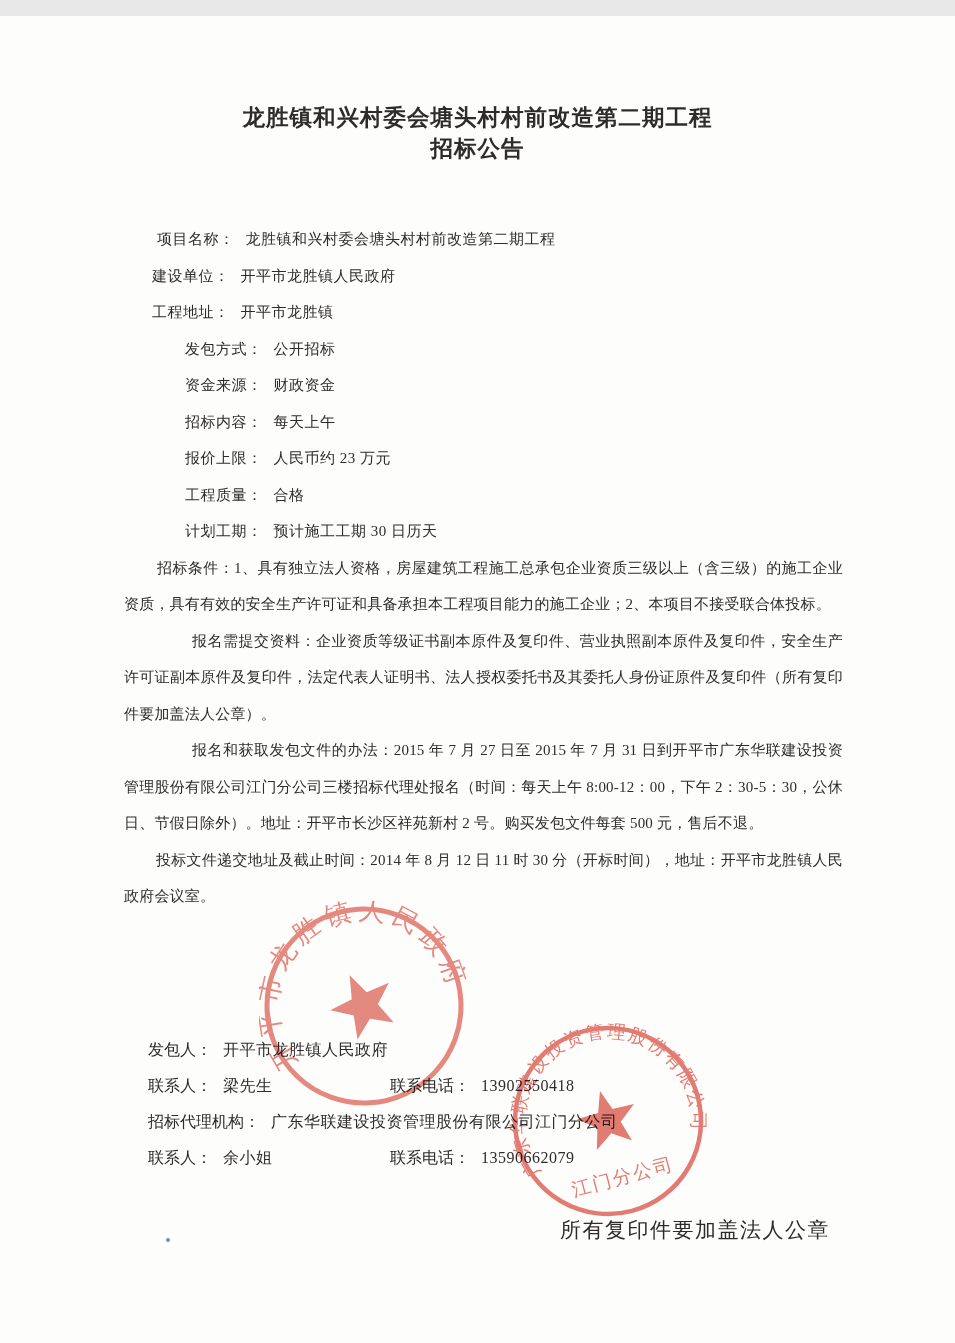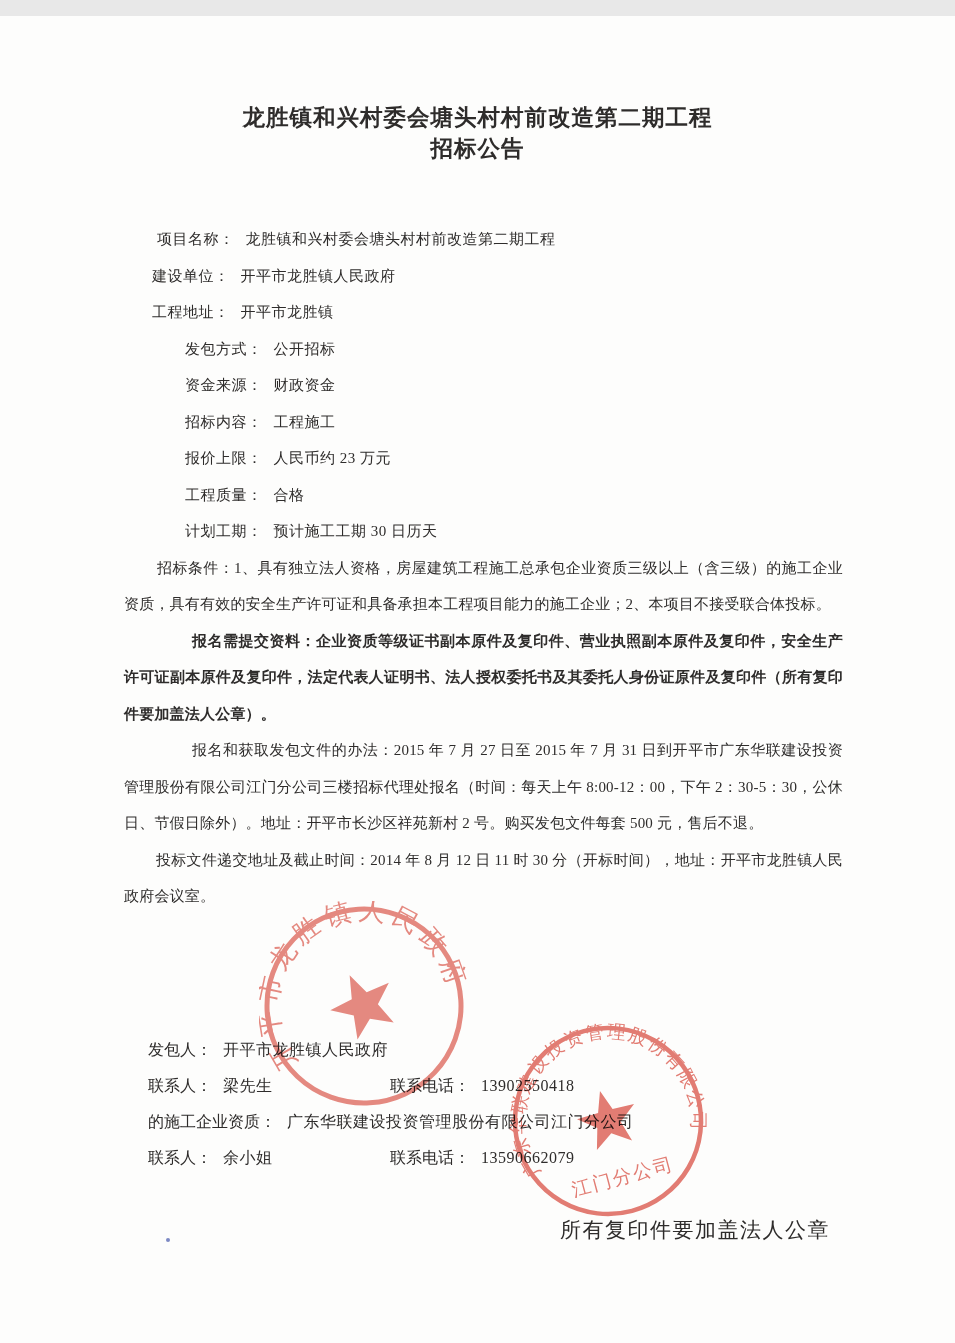--- a/index.html
+++ b/index.html
@@ -22,21 +22,21 @@
     font-size:15px;line-height:36.5px;
   }
   .field-row{white-space:nowrap;}
   .ind-a{padding-left:33px;}
   .ind-b{padding-left:28px;}
   .ind-c{padding-left:61px;font-family:Liberation Serif, serif;}
   .field-label{letter-spacing:0.5px;}
   .field-value{margin-left:11px;letter-spacing:0.5px;}
   .body-block p{margin:0;text-align:justify;letter-spacing:0.2px;}
   .p-ind1{text-indent:33px;}
-  .p-ind2{text-indent:68px;font-weight:bold;}
+  .p-ind2{text-indent:68px;}
   .p-ind3{text-indent:68px;}
   .p-ind4{text-indent:32px;}
   .footer-block{
     position:absolute;top:1016px;left:148px;width:700px;
     font-size:16px;line-height:36px;
   }
   .f-col1{display:inline-block;width:242px;}
   .date-line{
     position:absolute;top:1200px;left:560px;
     font-size:21px;letter-spacing:1.5px;
@@ -62,35 +62,35 @@
     <div>龙胜镇和兴村委会塘头村村前改造第二期工程</div>
     <div>招标公告</div>
   </div>
 
   <div class="body-block">
     <div class="field-row ind-a"><span class="field-label">项目名称：</span><span class="field-value">龙胜镇和兴村委会塘头村村前改造第二期工程</span></div>
     <div class="field-row ind-b"><span class="field-label">建设单位：</span><span class="field-value">开平市龙胜镇人民政府</span></div>
     <div class="field-row ind-b"><span class="field-label">工程地址：</span><span class="field-value">开平市龙胜镇</span></div>
     <div class="field-row ind-c"><span class="field-label">发包方式：</span><span class="field-value">公开招标</span></div>
     <div class="field-row ind-c"><span class="field-label">资金来源：</span><span class="field-value">财政资金</span></div>
-    <div class="field-row ind-c"><span class="field-label">招标内容：</span><span class="field-value">工程施工</span></div>
+    <div class="field-row ind-c"><span class="field-label">招标内容：</span><span class="field-value">每天上午</span></div>
     <div class="field-row ind-c"><span class="field-label">报价上限：</span><span class="field-value">人民币约 23 万元</span></div>
     <div class="field-row ind-c"><span class="field-label">工程质量：</span><span class="field-value">合格</span></div>
     <div class="field-row ind-c"><span class="field-label">计划工期：</span><span class="field-value">预计施工工期 30 日历天</span></div>
 
     <p class="p-ind1">招标条件：1、具有独立法人资格，房屋建筑工程施工总承包企业资质三级以上（含三级）的施工企业资质，具有有效的安全生产许可证和具备承担本工程项目能力的施工企业；2、本项目不接受联合体投标。</p>
     <p class="p-ind2">报名需提交资料：企业资质等级证书副本原件及复印件、营业执照副本原件及复印件，安全生产许可证副本原件及复印件，法定代表人证明书、法人授权委托书及其委托人身份证原件及复印件（所有复印件要加盖法人公章）。</p>
     <p class="p-ind3">报名和获取发包文件的办法：2015 年 7 月 27 日至 2015 年 7 月 31 日到开平市广东华联建设投资管理股份有限公司江门分公司三楼招标代理处报名（时间：每天上午 8:00-12：00，下午 2：30-5：30，公休日、节假日除外）。地址：开平市长沙区祥苑新村 2 号。购买发包文件每套 500 元，售后不退。</p>
     <p class="p-ind4">投标文件递交地址及截止时间：2014 年 8 月 12 日 11 时 30 分（开标时间），地址：开平市龙胜镇人民政府会议室。</p>
   </div>
 
   <div class="footer-block">
     <div><span>发包人：</span><span class="field-value">开平市龙胜镇人民政府</span></div>
     <div><span class="f-col1"><span>联系人：</span><span class="field-value">梁先生</span></span><span>联系电话：</span><span class="field-value">13902550418</span></div>
-    <div><span>的施工企业资质：</span><span class="field-value">广东华联建设投资管理股份有限公司江门分公司</span></div>
+    <div><span>招标代理机构：</span><span class="field-value">广东华联建设投资管理股份有限公司江门分公司</span></div>
     <div><span class="f-col1"><span>联系人：</span><span class="field-value">余小姐</span></span><span>联系电话：</span><span class="field-value">13590662079</span></div>
   </div>
 
   <div class="date-line">所有复印件要加盖法人公章</div>
 
   <svg class="stamp stamp-gov" width="210" height="210" viewBox="0 0 210 210">
     <g transform="rotate(-25 105 105)">
       <circle cx="105" cy="105" r="97" fill="none" stroke="currentColor" stroke-width="5"></circle>
       <path id="arcGov" d="M 25,138 A 86.5,86.5 0 1 1 185,138" fill="none"></path>
       <text font-size="26" fill="currentColor" letter-spacing="6" font-family="Liberation Serif, serif">

